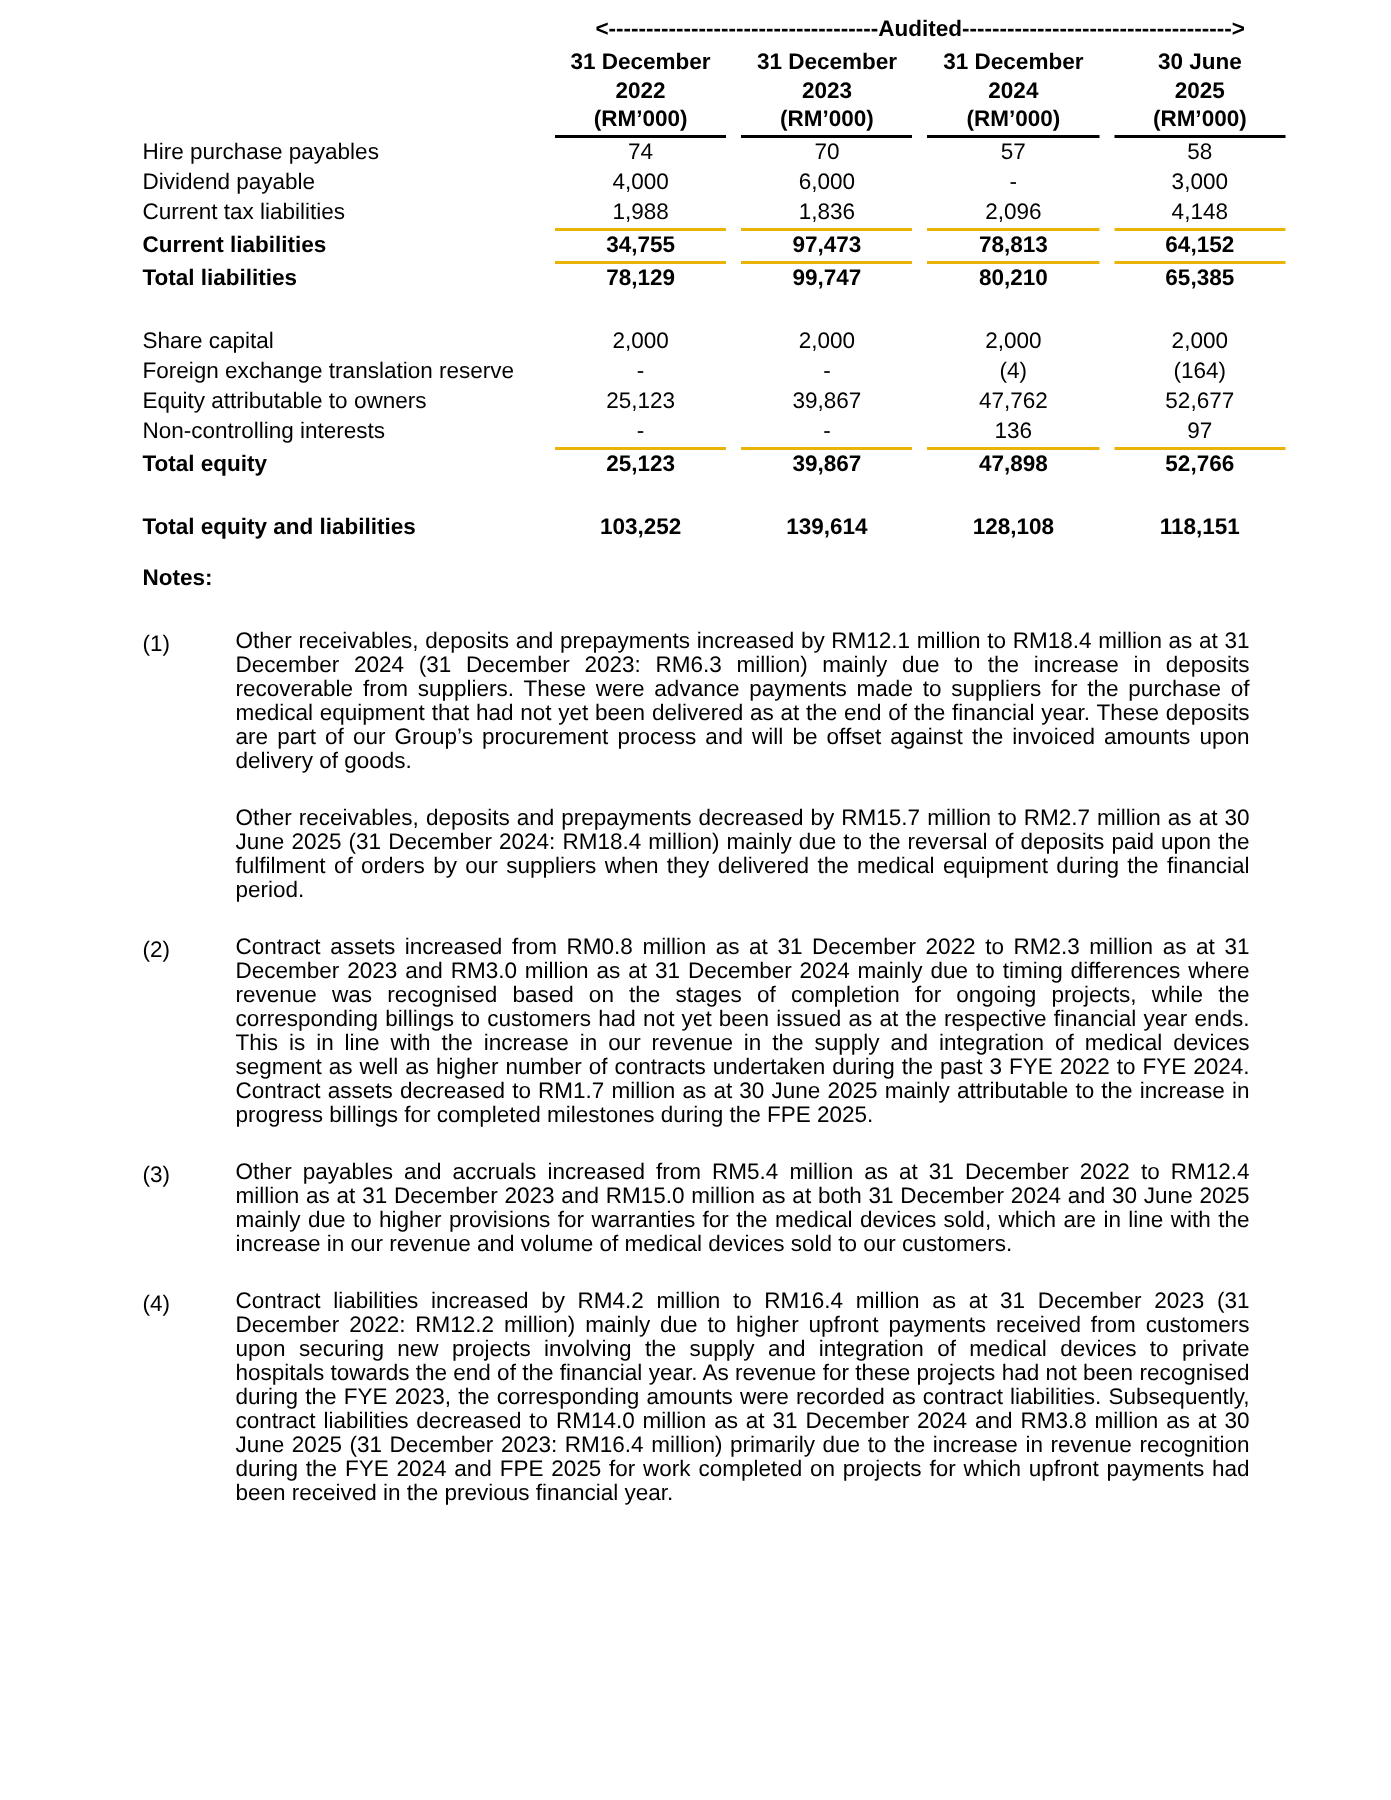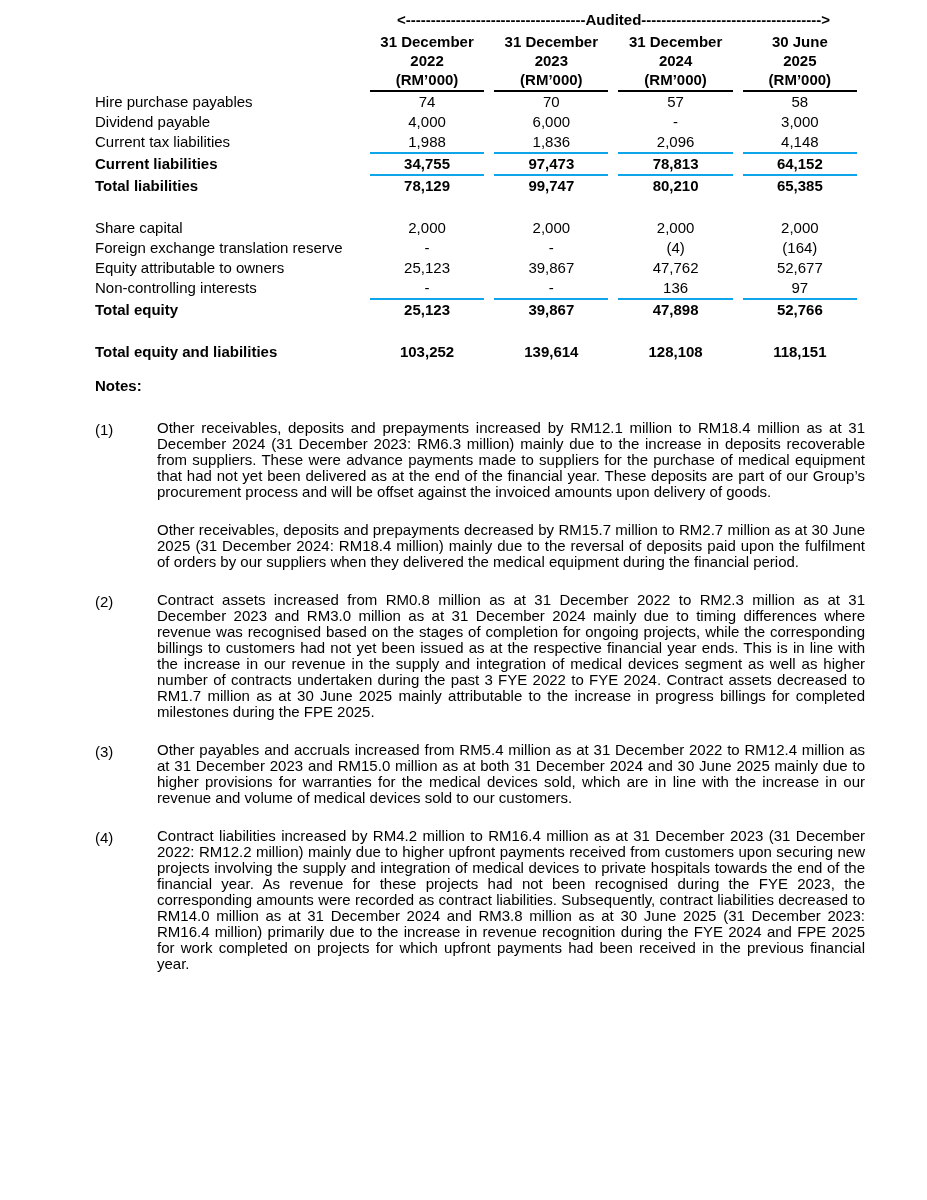--- a/index.html
+++ b/index.html
@@ -13,21 +13,21 @@
   body {
     font-family: "Liberation Sans", sans-serif;
     font-size: 15px;
     color: #000000;
     -webkit-font-smoothing: antialiased;
   }
   .page {
     box-sizing: border-box;
     width: 927px;
     height: 1200px;
-    padding: 8px 62px 0 95px;
+    padding: 8px 94px 0 95px;
   }
 
   
   table.fin {
     border-collapse: separate;
     border-spacing: 10px 0;
     margin-left: -10px;
     table-layout: fixed;
     width: 782px;
   }
@@ -49,21 +49,21 @@
     text-align: center;
     white-space: nowrap;
     overflow: hidden;
   }
   tr.head-row th {
     font-weight: bold;
     line-height: 19px;
     border-bottom: 2px solid #000;
     padding-bottom: 1px;
   }
-  td.rule-b { border-bottom: 2px solid #0ea5e9; }
+  td.rule-b { border-bottom: 2px solid #eab308; }
   tr.b td { font-weight: bold; }
   tr.spacer-sm td { height: 22px; border: none; }
 
   
   .notes-heading {
     margin-top: 14px;
     font-weight: bold;
     line-height: 20px;
   }
   .note {

